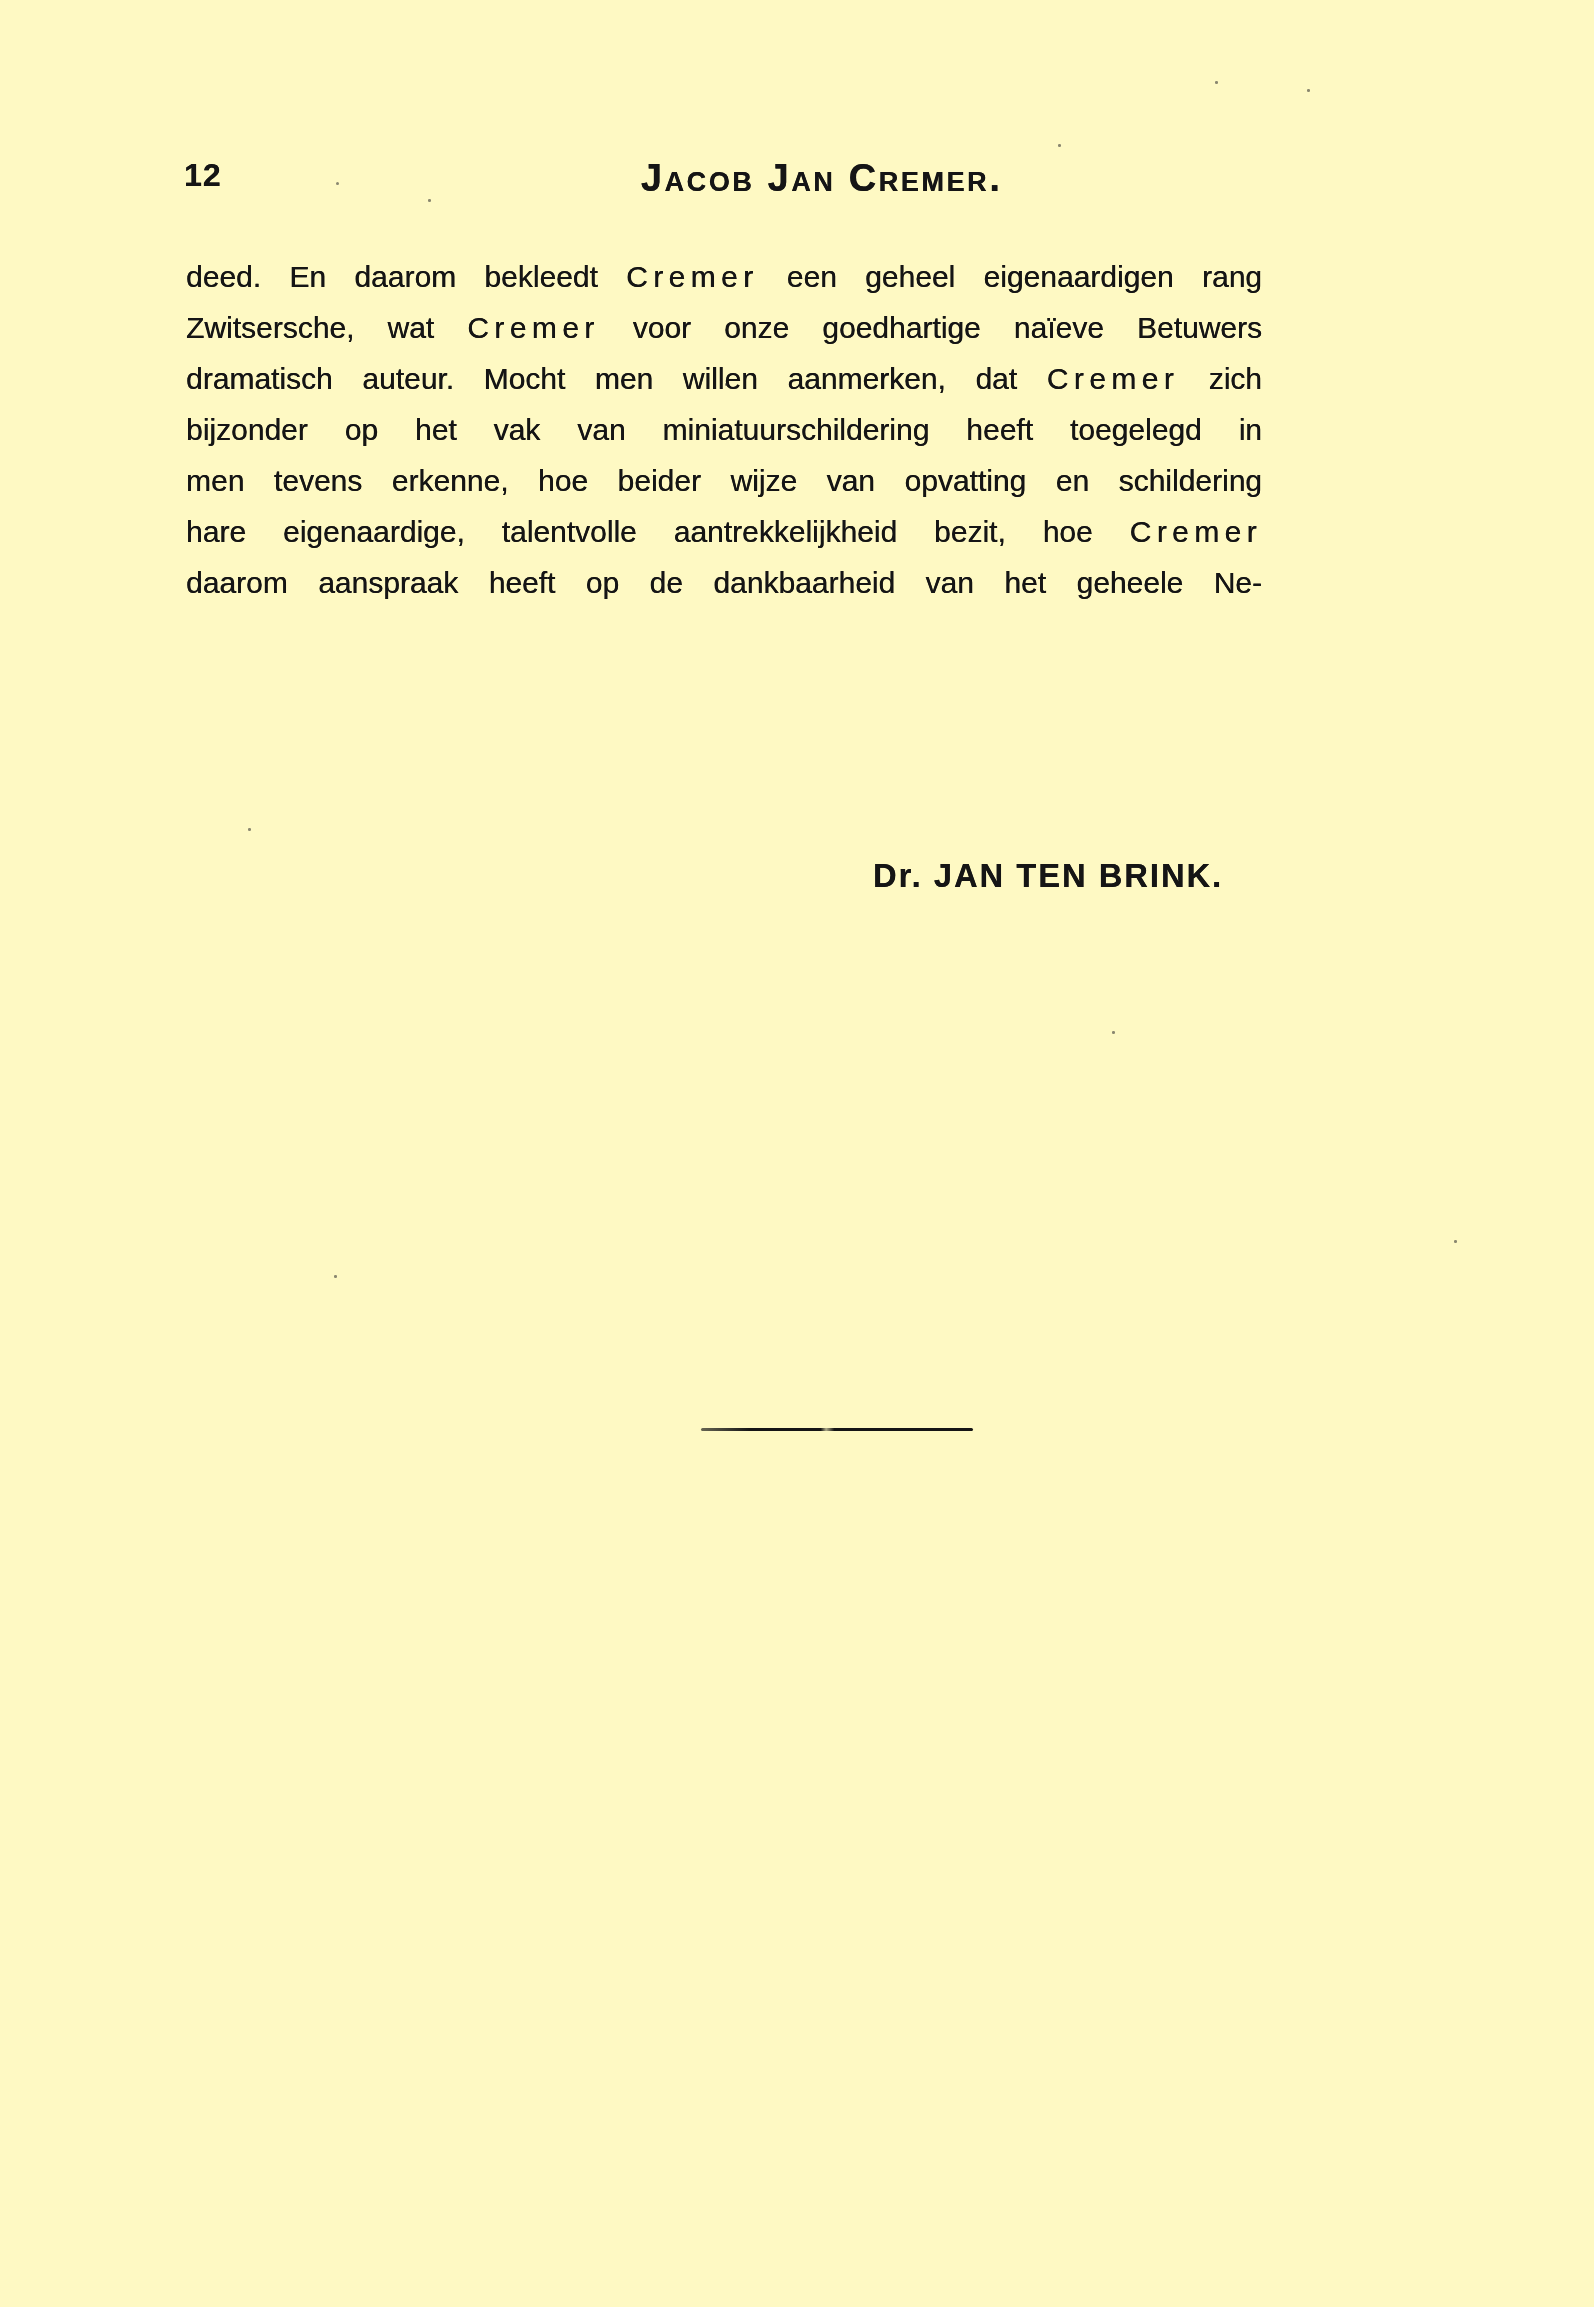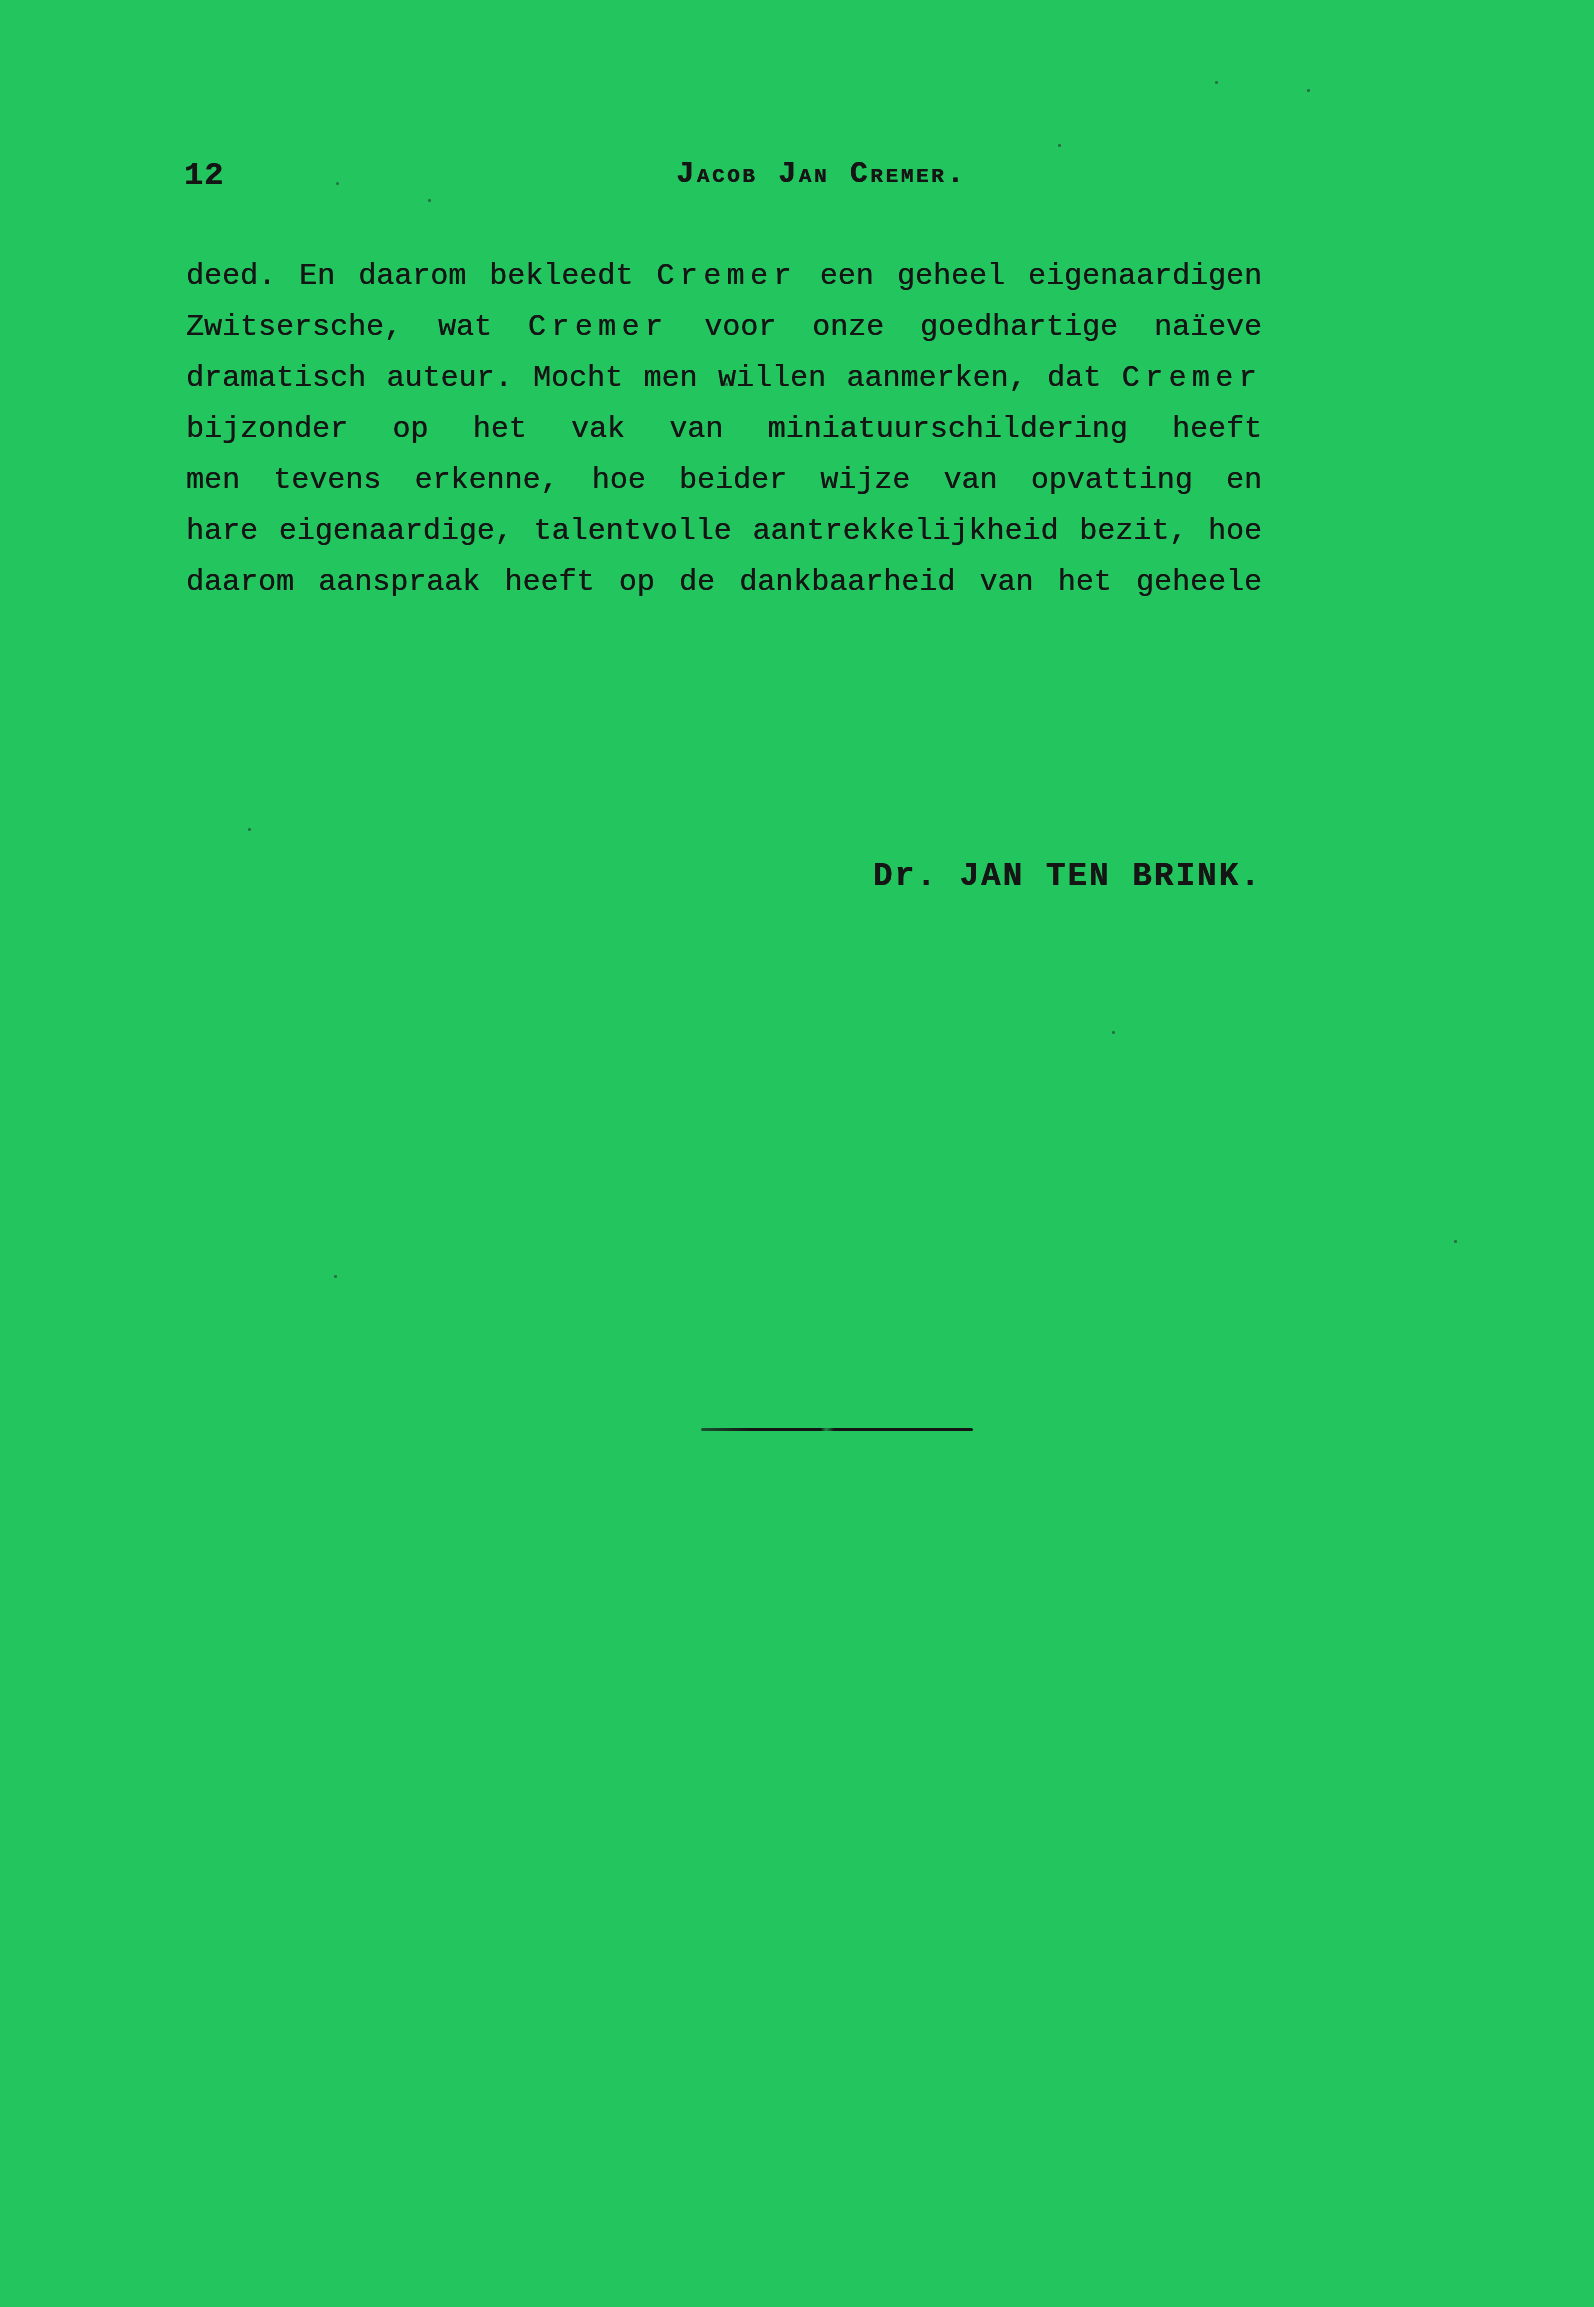--- a/index.html
+++ b/index.html
@@ -5,42 +5,42 @@
   html, body {
     margin: 0;
     padding: 0;
     background: #e8e8e8;
   }
   .page {
     position: relative;
     width: 1594px;
     height: 2307px;
     margin: 0 auto;
-    background: #22c55e;
+    background: #fef9c3;
     color: #151515;
-    font-family: Liberation Mono, monospace;
+    font-family: Liberation Sans, sans-serif;
     overflow: hidden;
   }
   
   .page-number {
     position: absolute;
     top: 157px;
     left: 184px;
     font-size: 32px;
     font-weight: 700;
     letter-spacing: 0.9px;
     text-shadow: 0.3px 0 0 currentColor;
   }
   .running-header {
     position: absolute;
     top: 157px;
     left: 599px;
     width: 445px;
     text-align: center;
-    font-size: 30px;
+    font-size: 38px;
     font-weight: 700;
     font-variant: small-caps;
     letter-spacing: 2.6px;
     text-shadow: 0.3px 0 0 currentColor;
   }
   
   .body-text {
     position: absolute;
     top: 251px;
     left: 186px;

